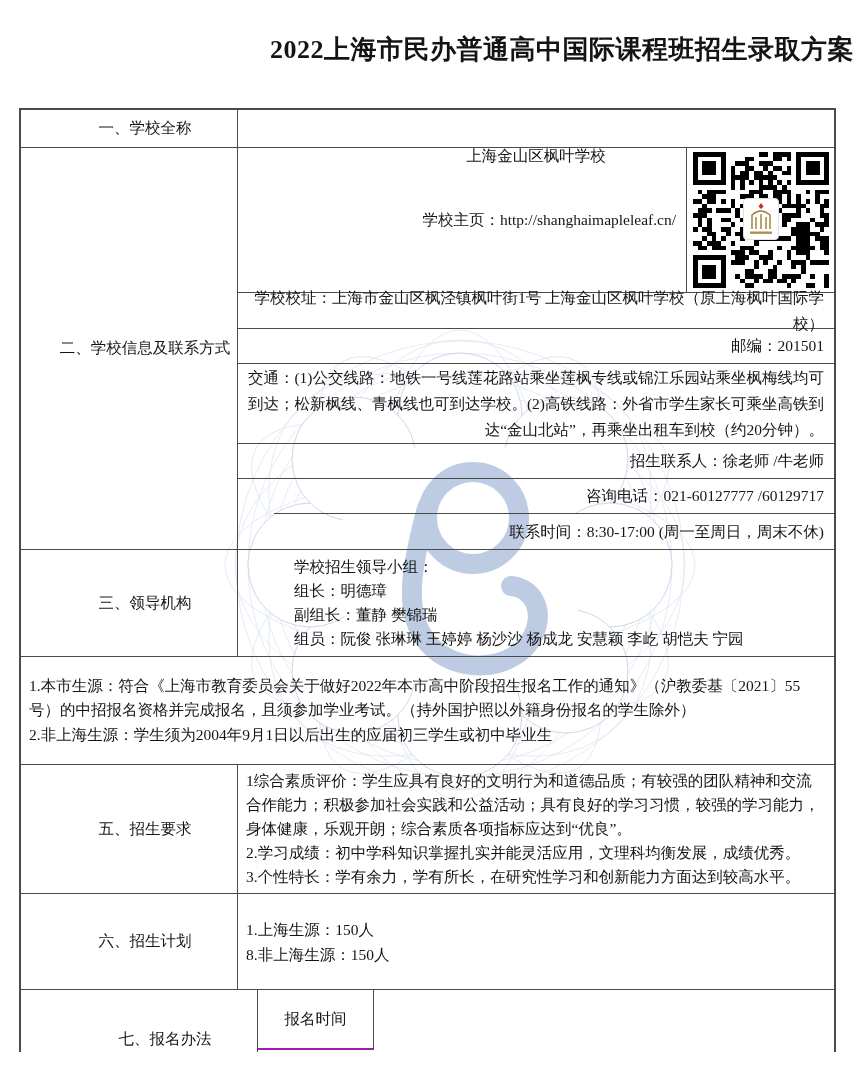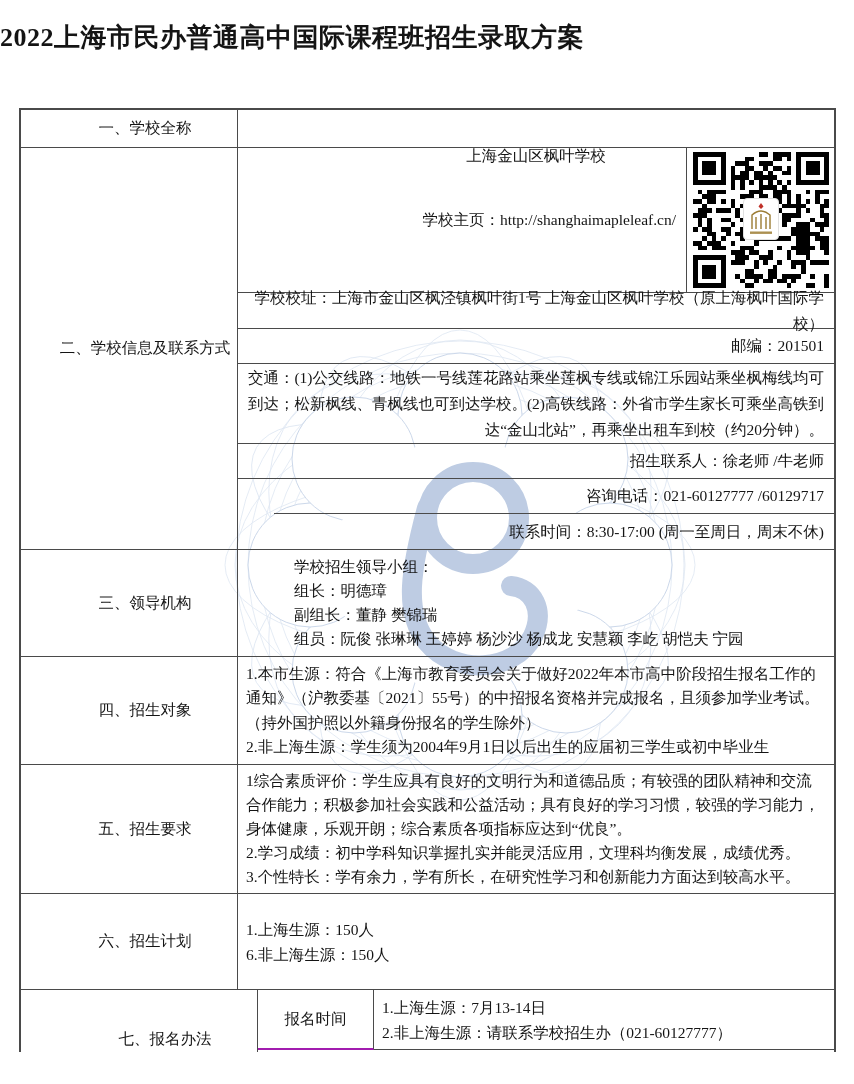--- a/index.html
+++ b/index.html
@@ -2,22 +2,22 @@
 <html><head>
 <meta charset="utf-8">
 <style>
   html,body{margin:0;padding:0;}
   body{
     width:854px;height:1084px;position:relative;overflow:hidden;
     background:#ffffff;color:#141414;
     font-family:"Liberation Serif","DejaVu Serif",serif;
   }
   .title{
-    position:absolute;top:20px;left:0;width:100%;
-    text-align:left;font-size:26px;font-weight:bold;letter-spacing:0.5px;
+    position:absolute;top:32px;left:0;width:100%;
+    text-align:right;font-size:26px;font-weight:bold;letter-spacing:0.5px;
     z-index:3;
   }
   
   .watermark{position:absolute;left:215px;top:320px;width:490px;height:490px;z-index:1;pointer-events:none;}
   
   .tbl{
     position:absolute;left:19px;top:108px;width:817px;box-sizing:border-box;
     border:2px solid #4a4a4a;border-bottom:none;z-index:2;background:transparent;
     font-size:15.5px;
   }
@@ -574,48 +574,43 @@
     <div class="lab">三、领导机构</div>
     <div class="val" style="line-height:24px;margin-left:48px;">
         <div class="pline">学校招生领导小组：</div>
         <div class="pline">组长：明德璋</div>
         <div class="pline">副组长：董静 樊锦瑞</div>
         <div class="pline">组员：阮俊 张琳琳 王婷婷 杨沙沙 杨成龙 安慧颖 李屹 胡恺夫 宁园</div>
       </div>
   </div>
 
   <div class="row h108">
-    <div class="lab">四、招生对象</div>
     <div class="val" style="line-height:24.5px;">
         <div class="pline">1.本市生源：符合《上海市教育委员会关于做好2022年本市高中阶段招生报名工作的通知》（沪教委基〔2021〕55号）的中招报名资格并完成报名，且须参加学业考试。（持外国护照以外籍身份报名的学生除外）</div>
         <div class="pline">2.非上海生源：学生须为2004年9月1日以后出生的应届初三学生或初中毕业生</div>
       </div>
   </div>
 
   <div class="row h129">
     <div class="lab">五、招生要求</div>
     <div class="val" style="line-height:24px;">
         <div class="pline">1综合素质评价：学生应具有良好的文明行为和道德品质；有较强的团队精神和交流合作能力；积极参加社会实践和公益活动；具有良好的学习习惯，较强的学习能力，身体健康，乐观开朗；综合素质各项指标应达到“优良”。</div>
         <div class="pline">2.学习成绩：初中学科知识掌握扎实并能灵活应用，文理科均衡发展，成绩优秀。</div>
         <div class="pline">3.个性特长：学有余力，学有所长，在研究性学习和创新能力方面达到较高水平。</div>
       </div>
   </div>
 
   <div class="row h96">
     <div class="lab">六、招生计划</div>
     <div class="val">
         <div class="pline">1.上海生源：150人</div>
-        <div class="pline">6.非上海生源：150人</div>
+        <div class="pline">8.非上海生源：150人</div>
       </div>
   </div>
 
   <div class="row row7">
     <div class="lab">七、报名办法</div>
     <div class="subgrid">
       <div class="subhdr">报名时间</div>
-      <div class="subbody">
-          <div class="pline">1.上海生源：7月13-14日</div>
-          <div class="pline">2.非上海生源：请联系学校招生办（021-60127777）</div>
-        </div>
     </div>
   </div>
 
 </div>
 
 </body></html>

